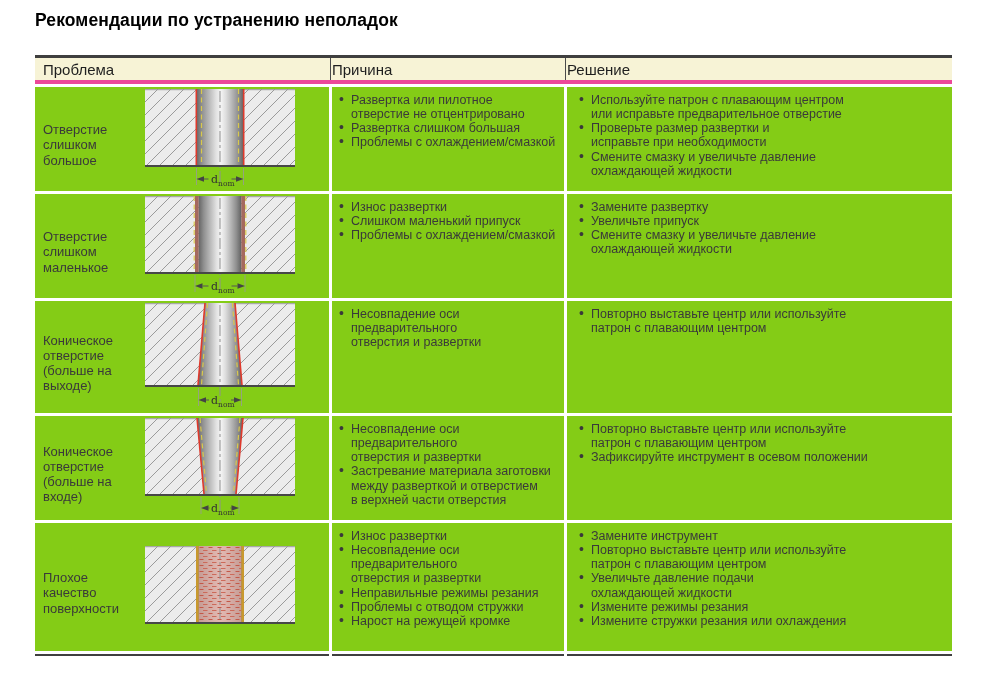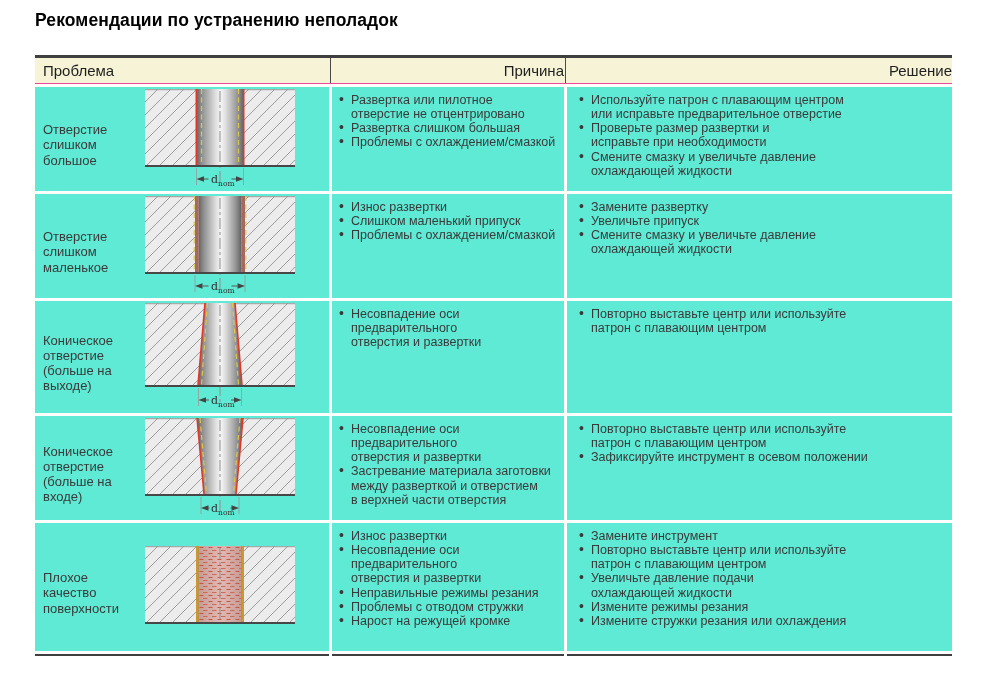--- a/index.html
+++ b/index.html
@@ -6,30 +6,30 @@
   html, body { width: 990px; height: 697px; background: #ffffff; overflow: hidden; }
   body { font-family: "Liberation Sans", sans-serif; color: #383838; }
   .page { position: relative; width: 990px; height: 697px; padding: 10px 0 0 35px; border-radius: 11px; }
   .title { font-size: 17.5px; font-weight: bold; color: #000; letter-spacing: 0.1px; margin-bottom: 24px; }
 
   .tbl { width: 917px; display: grid; grid-template-columns: 294px 232px 385px;
          column-gap: 3px; row-gap: 3px; background: #ffffff; }
 
   
   .thead { grid-column: 1 / -1; position: relative; height: 29px;
-           background: #f7f3d6; border-top: 3px solid #3f3f3f; border-bottom: 1px solid #ec4899;
+           background: #f7f3d6; border-top: 3px solid #3f3f3f; border-bottom: 4px solid #ec4899;
            display: grid; grid-template-columns: 294px 232px 385px; column-gap: 3px; align-items: center;
            font-size: 15px; color: #1f1f1f; }
   .th-problem { padding-left: 8px; }
-  .th-cause, .th-solution { text-align: right; }
+  .th-cause, .th-solution { text-align: left; }
   .vdiv { position: absolute; top: 0; bottom: 0; width: 1px; background: #4a4a4a; }
   .vdiv.d1 { left: 295px; } .vdiv.d2 { left: 530px; }
 
   
-  .cell { background: #5eead4; }
+  .cell { background: #84cc16; }
   .c-problem { display: flex; align-items: center; padding: 2px 0 2px 8px; }
   .p-label { width: 102px; flex: 0 0 102px; font-size: 13px; line-height: 1.16; white-space: pre-line; color: #3a3a3a; margin-top: 12px; }
   .illus { flex: 0 0 auto; display: block; }
 
   ul.blist { list-style: none; padding: 6px 4px 6px 6px; font-size: 12.5px; line-height: 1.13; color: #3a3a3a; }
   .c-solution ul.blist { padding-left: 11px; }
   ul.blist li { position: relative; padding-left: 13px; white-space: pre-line; }
   ul.blist li::before { content: "\2022"; position: absolute; left: 1px; top: -1px; font-size: 14px; color: #3a3a3a; }
 
   .r1 { min-height: 100px; } .r2 { min-height: 99px; } .r3 { min-height: 110px; }

